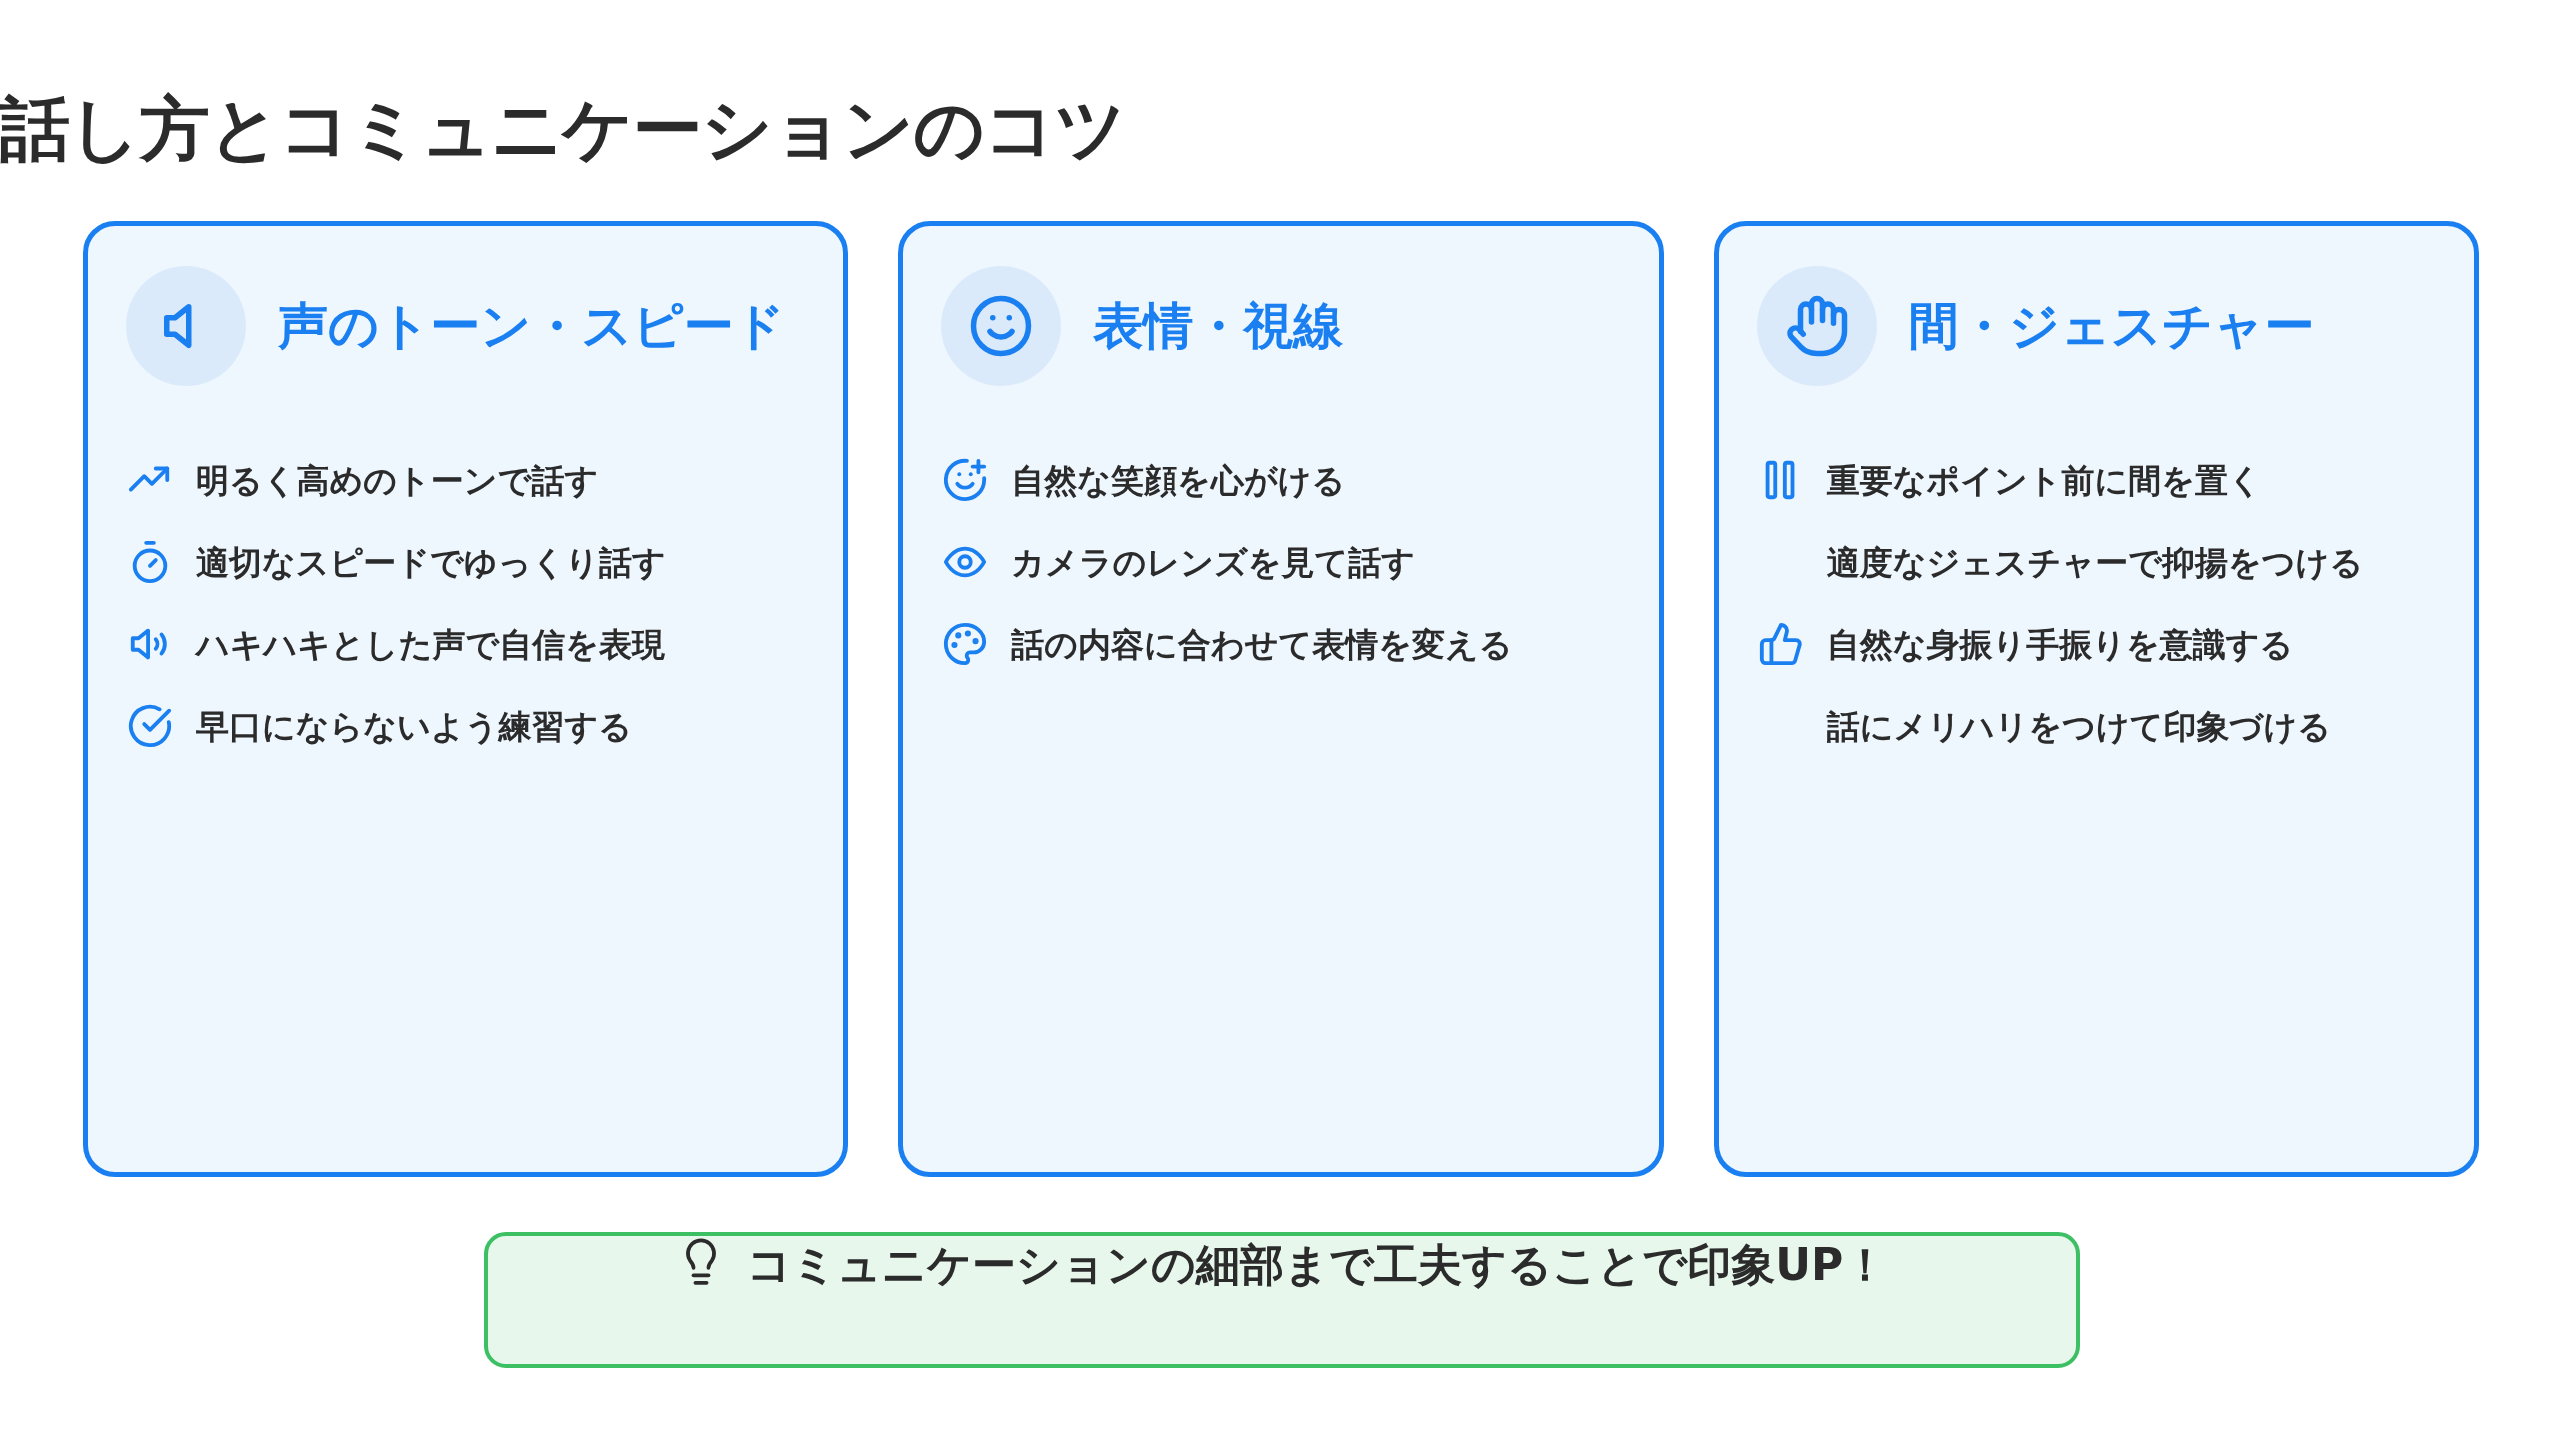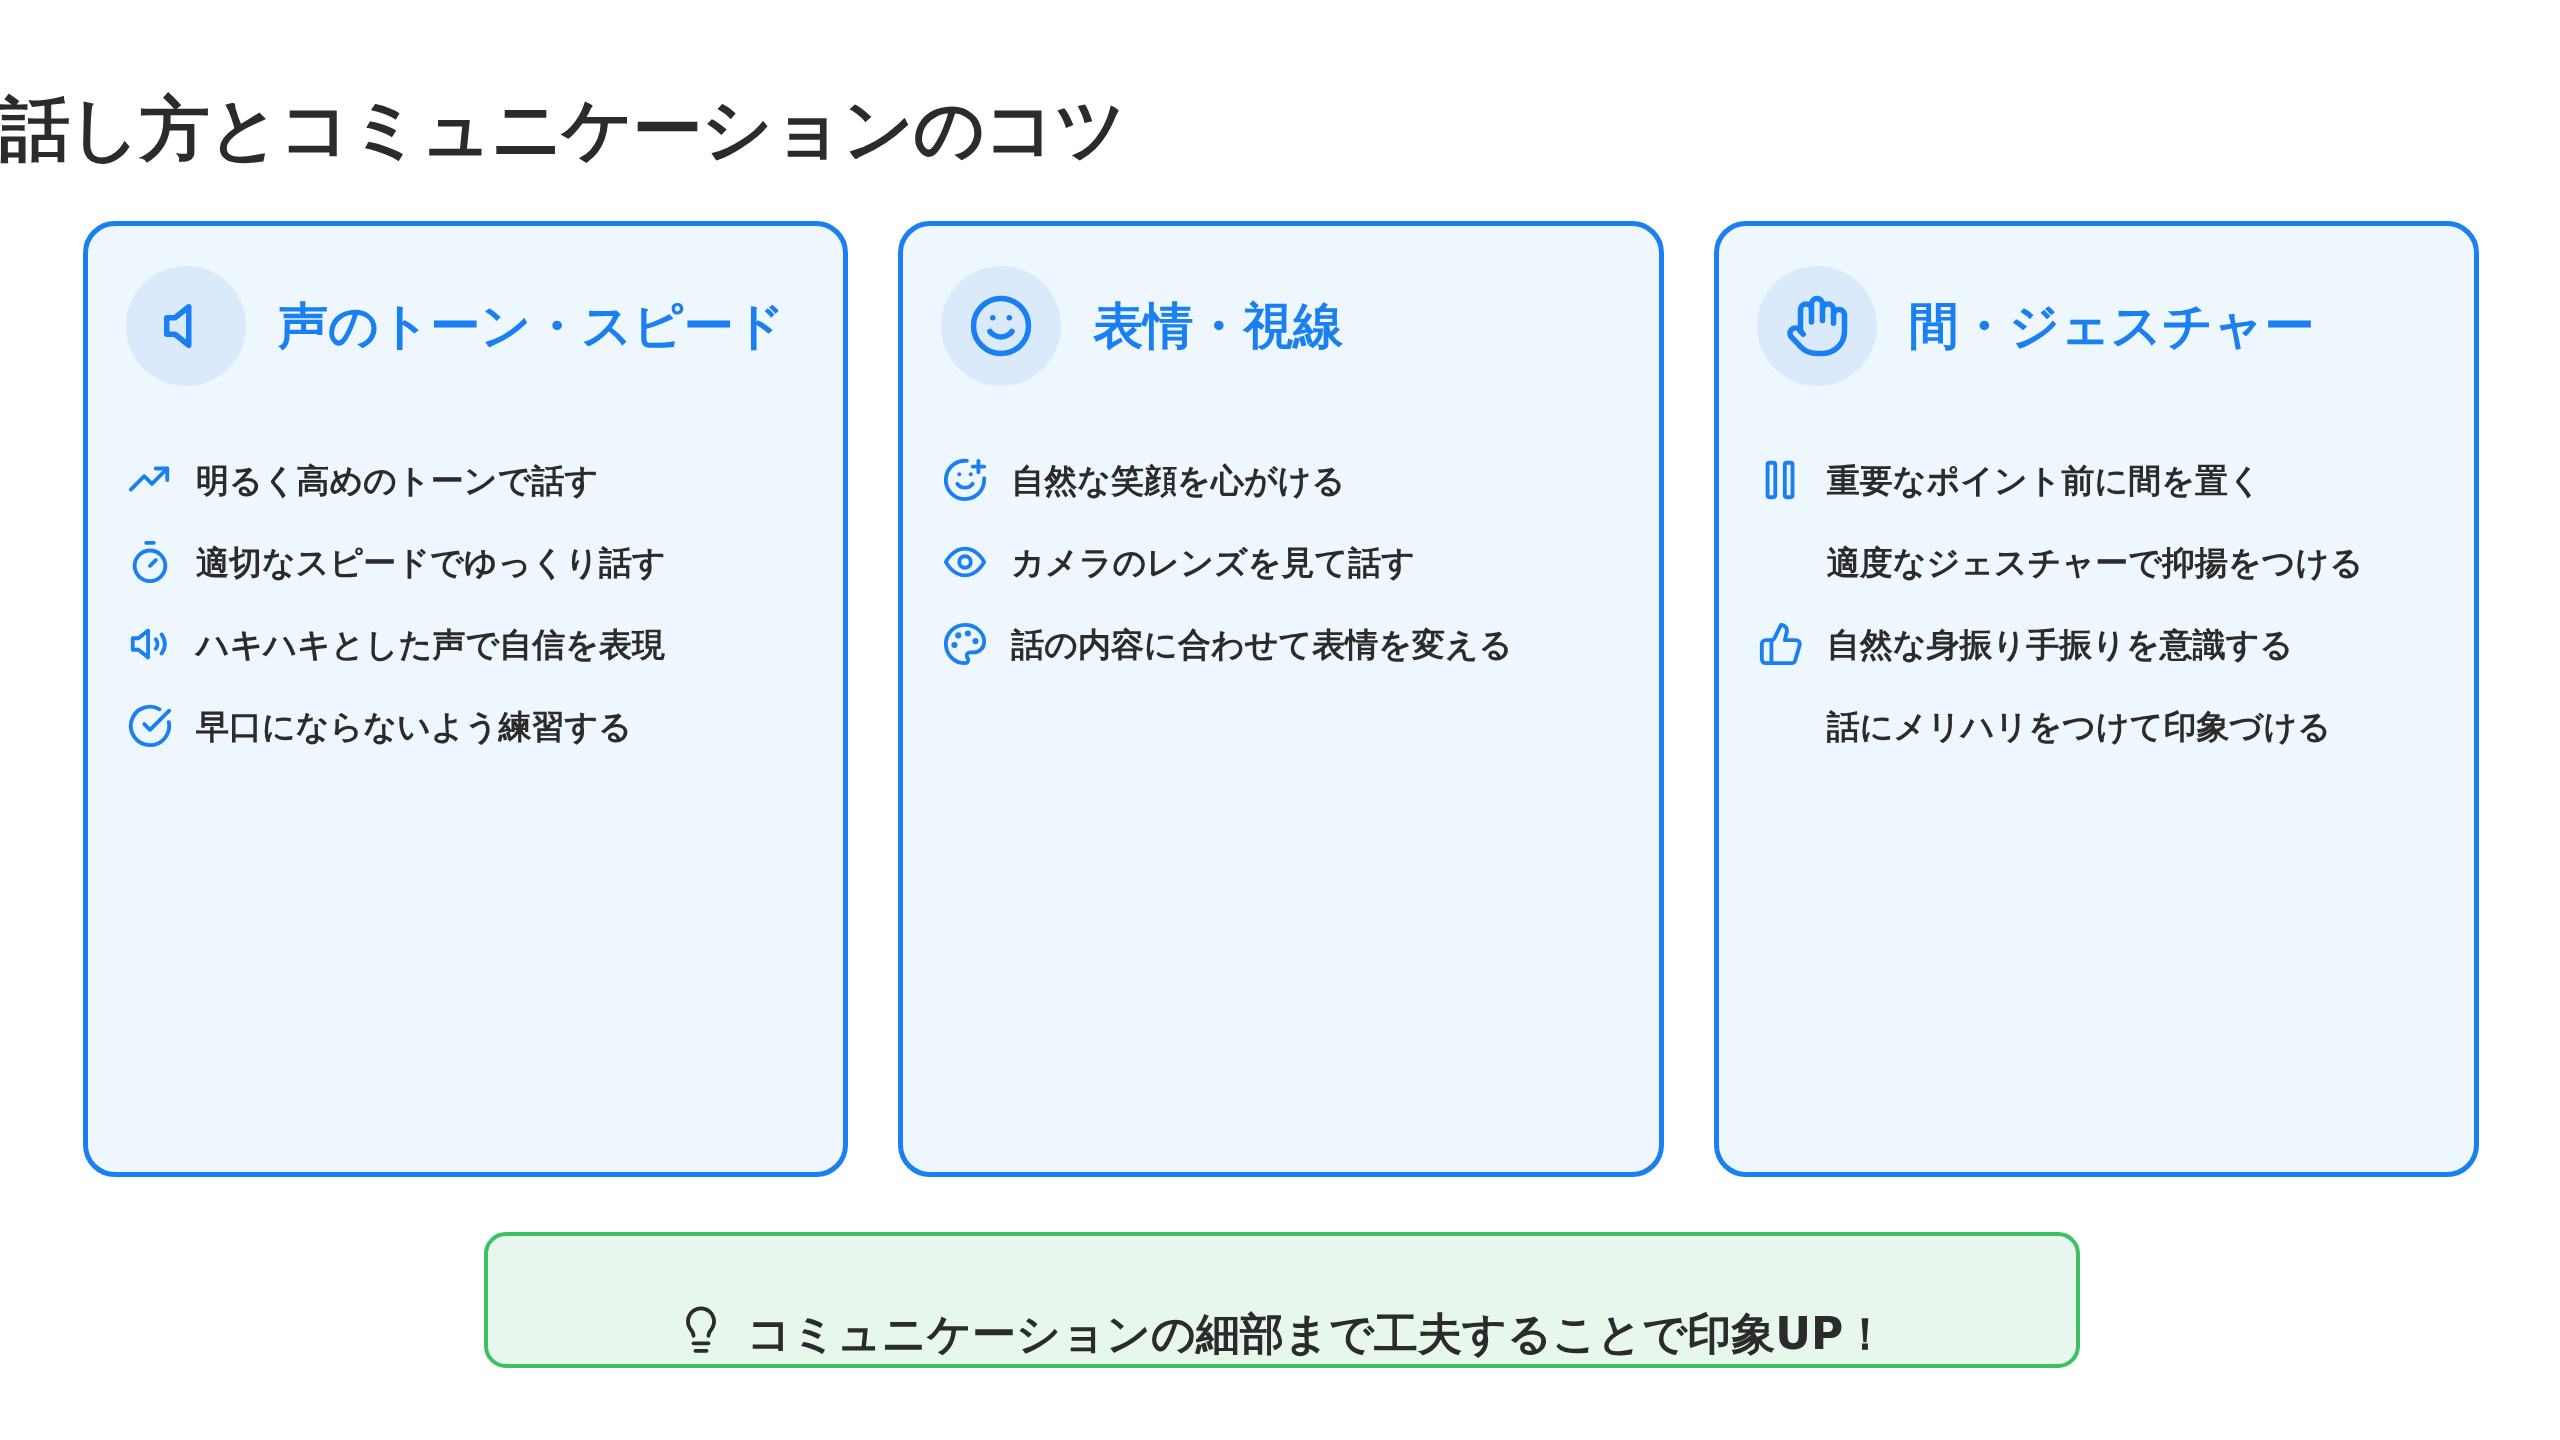--- a/index.html
+++ b/index.html
@@ -108,21 +108,21 @@
     position: absolute;
     left: 484px;
     top: 1232px;
     width: 1596px;
     height: 136px;
     box-sizing: border-box;
     border: 4px solid #3cc063;
     border-radius: 22px;
     background: #e7f7ec;
     display: flex;
-    align-items: flex-end;
+    align-items: flex-start;
     justify-content: center;
   }
   .footer-icon {
     width: 48px;
     height: 60px;
     display: flex;
     align-items: center;
     justify-content: center;
     margin-right: 22px;
   }

